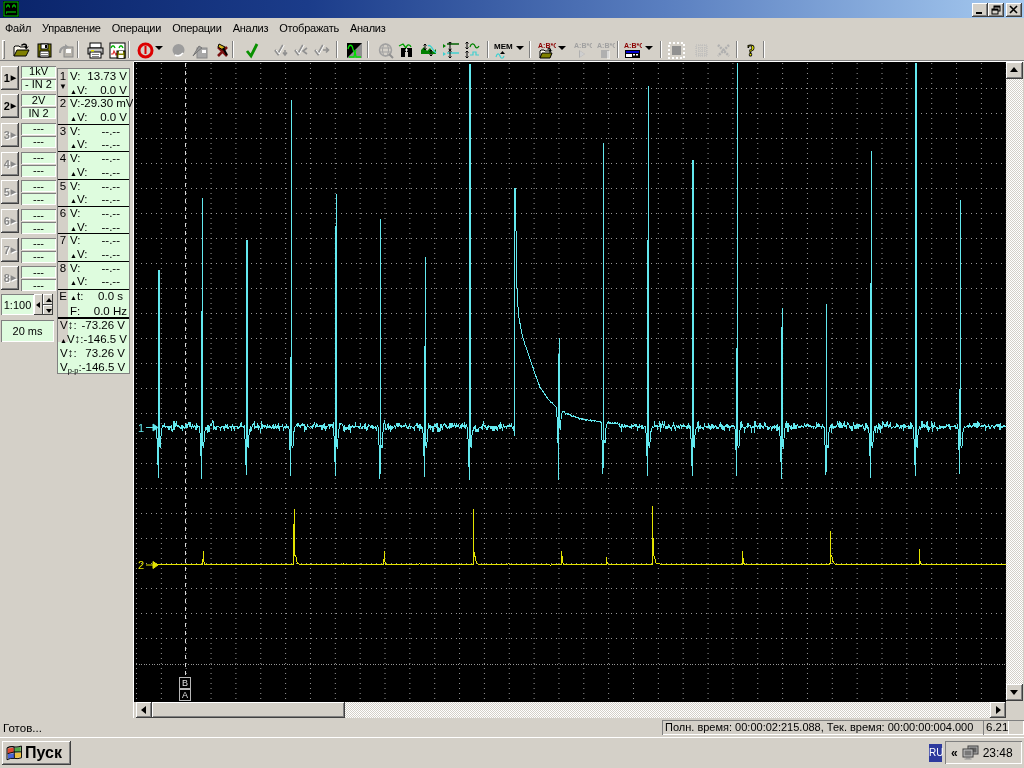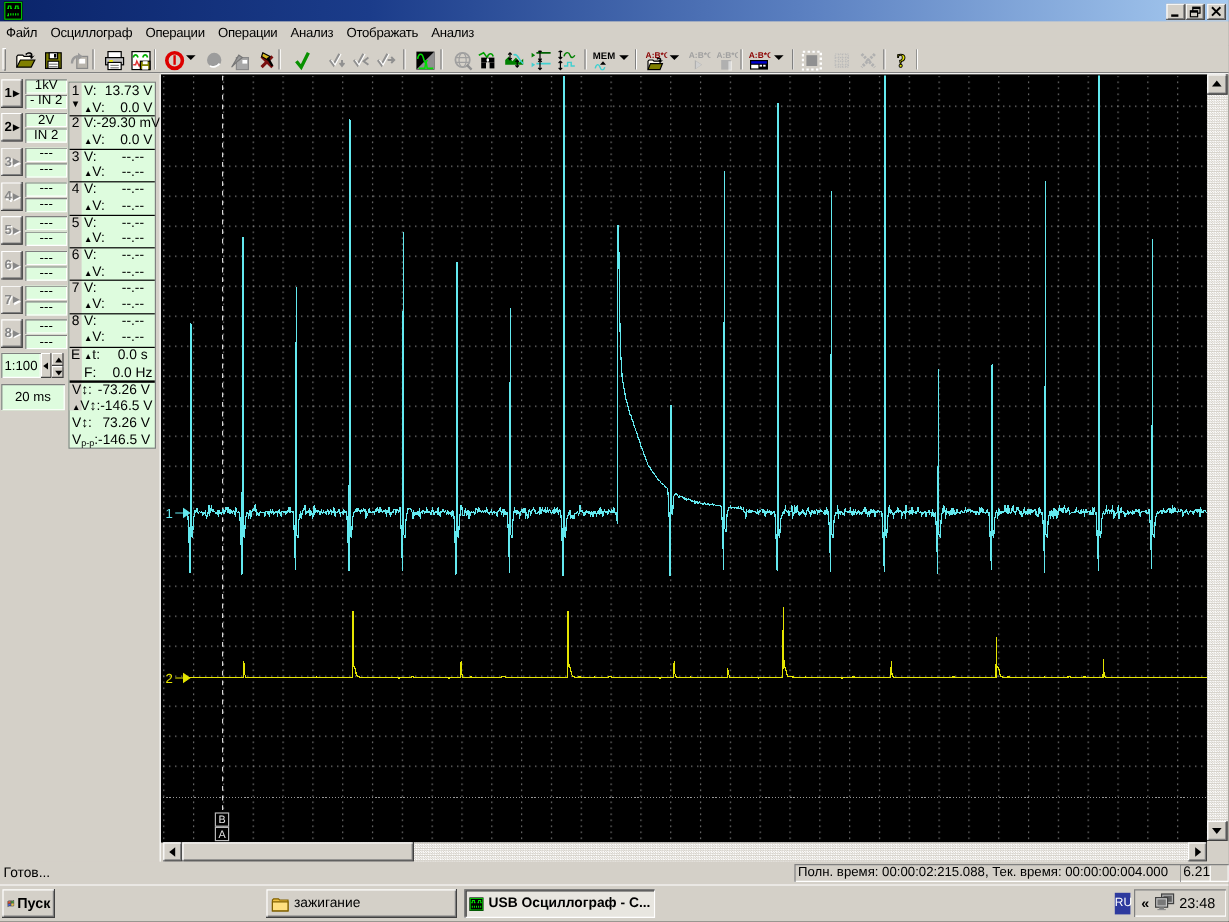--- a/index.html
+++ b/index.html
@@ -46,21 +46,21 @@
         <rect x="6" y="3" width="6" height="1.6" fill="#000"></rect>
         <rect x="4" y="6" width="6" height="5" fill="#d4d0c8" stroke="#000"></rect>
         <rect x="4" y="6" width="6" height="1.6" fill="#000"></rect>
       </svg></div>
 <div class="wbtn" style="left:1006px"><svg width="16" height="14">
         <path d="M4 3 L11 10 M11 3 L4 10" stroke="#000" stroke-width="1.6"></path>
       </svg></div>
 </div>
 <div id="menubar" class="abs">
     <span style="padding-left:0;margin-left:5px">Файл</span>
-    <span>Осциллограф</span>
+    <span>Управление</span>
     <span>Операции</span>
     <span>Операции</span>
     <span>Анализ</span>
     <span>Отображать</span>
     <span>Анализ</span>
   </div>
 <div id="toolbar" class="abs">
     <div class="abs" style="left:2px;top:2px;width:3px;height:19px;box-shadow:inset 1px 1px 0 #fff, inset -1px -1px 0 #808080"></div>
     <div class="tbtn" style="left:10px">
       <svg width="17" height="17" viewBox="0 0 17 17">
@@ -502,49 +502,33 @@
     </svg></div>
 <div class="abs raised" style="left:152px;top:702px;width:193px;height:16px"></div>
 <div class="abs" style="left:1006px;top:701px;width:18px;height:17px;background:#d4d0c8"></div>
 
 <div id="statusbar" class="abs">
 <div class="abs" style="left:3px;top:4px">Готов...</div>
 <div class="abs sunkpanel" style="left:662px;top:2px;width:347px;height:15px;font-size:11px;padding:1px 0 0 3px;white-space:nowrap;overflow:hidden">Полн. время: 00:00:02:215.088, Тек. время: 00:00:00:004.000</div>
 <div class="abs sunkpanel" style="left:983px;top:2px;width:41px;height:15px;font-size:11.5px;padding:1px 0 0 3px">6.21</div>
 </div>
 <div id="taskbar" class="abs">
-<div class="task raised" style="left:2px;width:44px;font-weight:bold;font-size:12px">
+<div class="task raised" style="left:2px;width:69px;font-weight:bold;font-size:16px">
       <svg width="17" height="16" viewBox="0 0 17 16">
         <g transform="translate(1.5,2.5) skewY(-7)">
           <rect x="0" y="1" width="6.2" height="4.8" fill="#e04830"></rect>
           <rect x="7" y="1" width="6.2" height="4.8" fill="#50a848"></rect>
           <rect x="0.5" y="6.6" width="6.2" height="4.8" fill="#4864d8"></rect>
           <rect x="7.5" y="6.6" width="6.2" height="4.8" fill="#ecc040"></rect>
           <path d="M-0.5 0.5 Q3 -1 6.6 0.2 Q10 1.2 14 0.3" fill="none" stroke="#000" stroke-width="1.1"></path>
           <path d="M-0.5 0.5 L-0.5 12.2 Q3 10.6 6.9 11.8 Q10.5 12.9 14 12 L14 0.3" fill="none" stroke="#000" stroke-width="0.9"></path>
           <path d="M6.6 0.2 L6.9 11.8 M0 6.2 Q6 4.4 14 6.1" fill="none" stroke="#000" stroke-width="0.9"></path>
         </g>
       </svg>
       <span style="margin-left:2px">Пуск</span>
-    </div>
-<div class="task raised" style="left:222px;width:159px">
-      <svg width="15" height="13">
-        <path d="M1 12 L1 3 L2 2 L6 2 L7 3 L14 3 L14 12 Z" fill="#f0c040" stroke="#806000"></path>
-        <path d="M1 12 L1 4.5 L14 4.5 L14 12 Z" fill="#ffe080" stroke="#806000"></path>
-      </svg>
-      <span style="margin-left:4px">зажигание</span>
-    </div>
-<div class="task" style="left:387px;width:159px;font-weight:bold;box-shadow:inset 1px 1px 0 #808080, inset -1px -1px 0 #fff, inset 2px 2px 0 #404040;background:#e8e6e0">
-      <svg width="14" height="13" viewBox="0 0 14 13">
-        <rect width="14" height="13" fill="#000"></rect>
-        <rect x="1" y="1" width="12" height="11" fill="none" stroke="#00c000"></rect>
-        <path d="M2 5 L3 5 L3 3 L5 3 L5 5 L6 5 M8 5 L9 5 L9 3 L11 3 L11 5 L12 5" stroke="#00e000" fill="none"></path>
-        <path d="M3 10 L3 8 M5 10 L5 8 M7 10 L7 8 M9 10 L9 8 M11 10 L11 8" stroke="#00e000" fill="none"></path>
-      </svg>
-      <span style="margin-left:4px">USB Осциллограф - С...</span>
     </div>
 <div class="abs" style="left:929px;top:7px;width:13px;height:18px;background:#2e3a9e;color:#fff;font-size:10px;text-align:center;line-height:18px">RU</div>
 <div class="abs sunkpanel" style="left:945px;top:4px;width:77px;height:23px;display:flex;align-items:center">
 <span style="font-size:12px;font-weight:bold;margin-left:6px">«</span>
 <span style="margin-left:4px;margin-top:2px"><svg width="17" height="16" viewBox="0 0 17 16">
           <rect x="6" y="2" width="10" height="8" fill="#b0b0b0" stroke="#404040"></rect>
           <rect x="7.5" y="3.5" width="7" height="5" fill="#606060"></rect>
           <rect x="1" y="5" width="10" height="8" fill="#c8c8c8" stroke="#404040"></rect>
           <rect x="2.5" y="6.5" width="7" height="5" fill="#787878"></rect>
           <rect x="4" y="13" width="4" height="1.5" fill="#808080"></rect>

